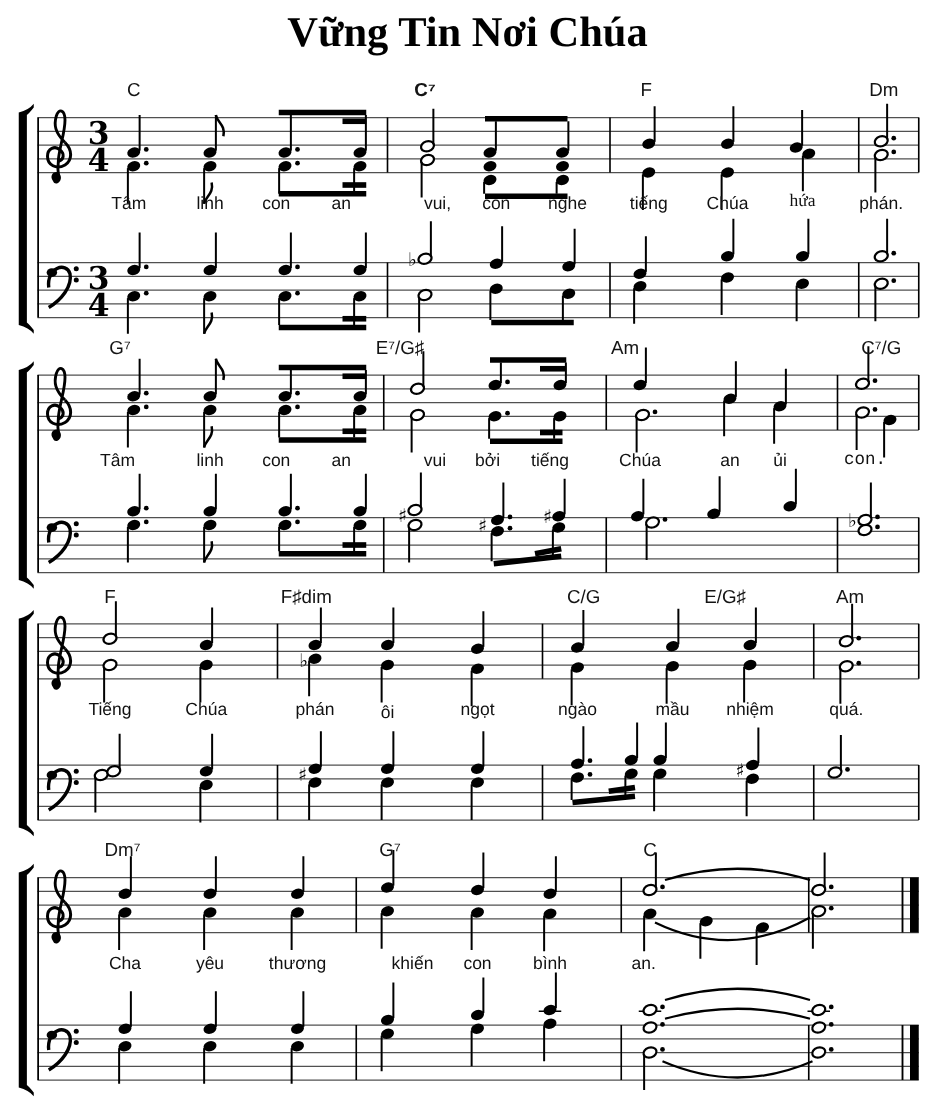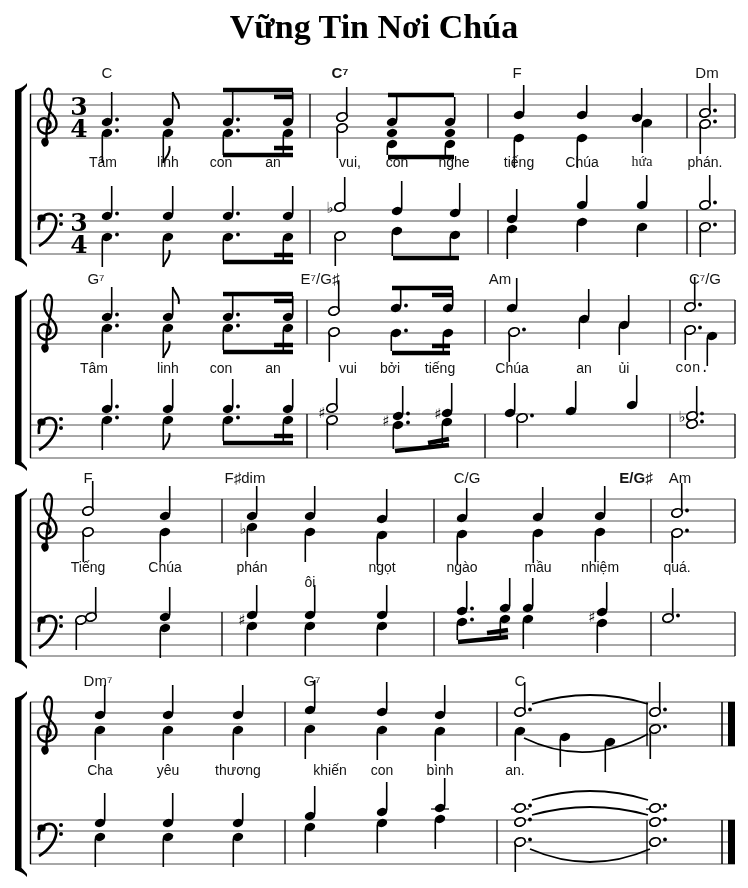--- a/index.html
+++ b/index.html
@@ -751,26 +751,26 @@
     <div class="lyric" style="left: 348px; top: 360px;">vui</div>
     <div class="lyric" style="left: 390px; top: 360px;">bởi</div>
     <div class="lyric" style="left: 440px; top: 360px;">tiếng</div>
     <div class="lyric" style="left: 512px; top: 360px;">Chúa</div>
     <div class="lyric" style="left: 584px; top: 360px;">an</div>
     <div class="lyric" style="left: 624px; top: 360px;">ủi</div>
     <div class="lyric" style="left: 692px; top: 360px; font-family: Liberation Mono, monospace;">con.</div>
     <div class="chord" style="left: 88px; top: 469px;">F</div>
     <div class="chord" style="left: 245px; top: 469px;">F♯dim</div>
     <div class="chord" style="left: 467px; top: 469px;">C/G</div>
-    <div class="chord" style="left: 636px; top: 469px; font-weight: bold;">E/G♯</div>
+    <div class="chord" style="left: 580px; top: 469px;">E/G♯</div>
     <div class="chord" style="left: 680px; top: 469px;">Am</div>
     <div class="lyric" style="left: 88px; top: 559px;">Tiếng</div>
     <div class="lyric" style="left: 165px; top: 559px;">Chúa</div>
     <div class="lyric" style="left: 252px; top: 559px;">phán</div>
-    <div class="lyric" style="left: 310px; top: 574px;">ôi</div>
+    <div class="lyric" style="left: 310px; top: 561px;">ôi</div>
     <div class="lyric" style="left: 382px; top: 559px;">ngọt</div>
     <div class="lyric" style="left: 462px; top: 559px;">ngào</div>
     <div class="lyric" style="left: 538px; top: 559px;">mầu</div>
     <div class="lyric" style="left: 600px; top: 559px;">nhiệm</div>
     <div class="lyric" style="left: 677px; top: 559px;">quá.</div>
     <div class="chord" style="left: 98px; top: 672px;">Dm⁷</div>
     <div class="chord" style="left: 312px; top: 672px;">G⁷</div>
     <div class="chord" style="left: 520px; top: 672px;">C</div>
     <div class="lyric" style="left: 100px; top: 762px;">Cha</div>
     <div class="lyric" style="left: 168px; top: 762px;">yêu</div>

